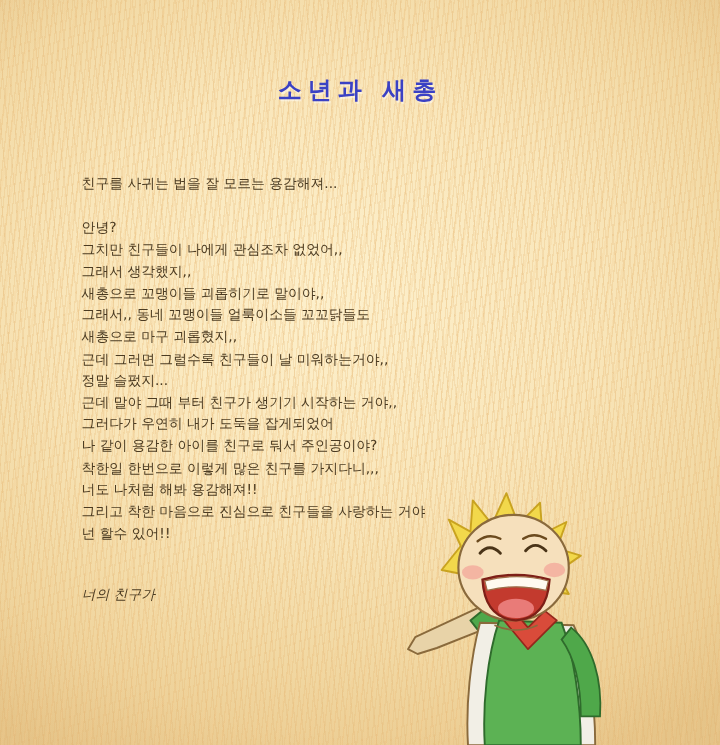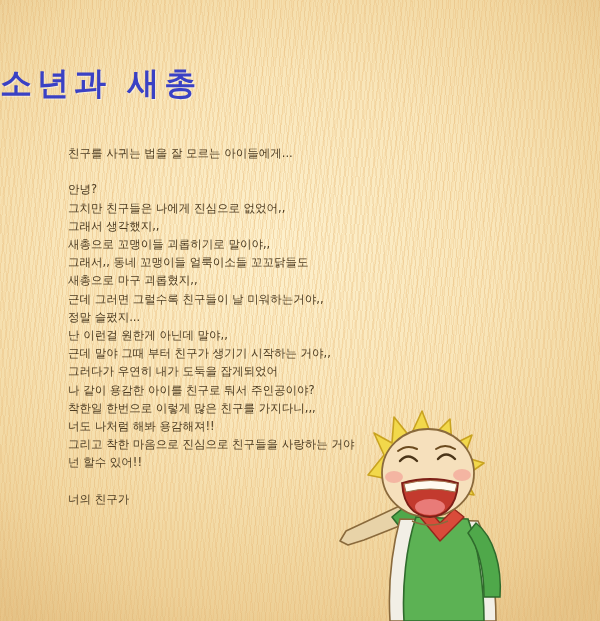--- a/index.html
+++ b/index.html
@@ -51,22 +51,23 @@
         rgba(0,0,0,0) 55%,
         rgba(150,100,40,0.10) 85%,
         rgba(130,85,30,0.18) 100%);
   }
 
   #title {
     position: absolute;
     top: 62px;
     left: 0;
     width: 100%;
+    text-align: center;
     font-family: "DejaVu Sans", sans-serif;
-    font-size: 32px;
+    font-size: 20px;
     font-weight: bold;
     letter-spacing: 5px;
     color: #3a41c4;
     text-shadow: 1px 1px 0 rgba(255,255,255,0.45);
     z-index: 4;
   }
 
   #body-text {
     position: absolute;
     top: 144px;
@@ -82,21 +83,22 @@
     white-space: pre;
     min-height: 18.2px;
   }
   #body-text .line.blank {
     min-height: 18.2px;
   }
   #body-text .greeting-block {
     margin-bottom: 0;
   }
   .sign-off {
-    margin-top: 18px;
+    margin-top: 33px;
+    font-style: italic;
   }
 
   
   #illustration {
     position: absolute;
     right: 62px;
     bottom: 0;
     width: 250px;
     height: 230px;
     z-index: 5;
@@ -108,31 +110,30 @@
   }
 </style>
 </head>
 <body>
 
 <div id="page">
 
   <div id="title">소년과 새총</div>
 
   <div id="body-text">
-    <div class="line greeting-block">친구를 사귀는 법을 잘 모르는 아이들에게...</div>
+    <div class="line greeting-block">친구를 사귀는 법을 잘 모르는 용감해져...</div>
     <div class="line blank">&nbsp;</div>
     <div class="line">안녕?</div>
-    <div class="line">그치만 친구들은 나에게 진심으로 없었어,,</div>
+    <div class="line">그치만 친구들이 나에게 관심조차 없었어,,</div>
     <div class="line">그래서 생각했지,,</div>
     <div class="line">새총으로 꼬맹이들 괴롭히기로 말이야,,</div>
     <div class="line">그래서,, 동네 꼬맹이들 얼룩이소들 꼬꼬닭들도</div>
     <div class="line">새총으로 마구 괴롭혔지,,</div>
     <div class="line">근데 그러면 그럴수록 친구들이 날 미워하는거야,,</div>
     <div class="line">정말 슬펐지...</div>
-    <div class="line">난 이런걸 원한게 아닌데 말야,,</div>
     <div class="line">근데 말야 그때 부터 친구가 생기기 시작하는 거야,,</div>
     <div class="line">그러다가 우연히 내가 도둑을 잡게되었어</div>
     <div class="line">나 같이 용감한 아이를 친구로 둬서 주인공이야?</div>
     <div class="line">착한일 한번으로 이렇게 많은 친구를 가지다니,,,</div>
     <div class="line">너도 나처럼 해봐 용감해져!!</div>
     <div class="line">그리고 착한 마음으로 진심으로 친구들을 사랑하는 거야</div>
     <div class="line">넌 할수 있어!!</div>
     <div class="line sign-off">너의 친구가</div>
   </div>
 

